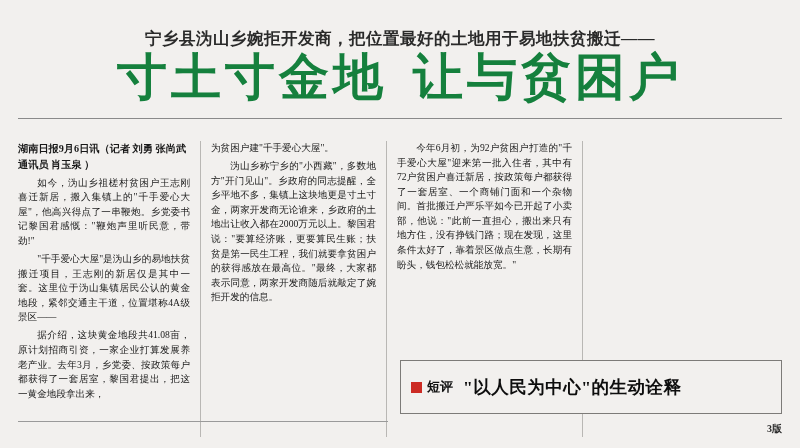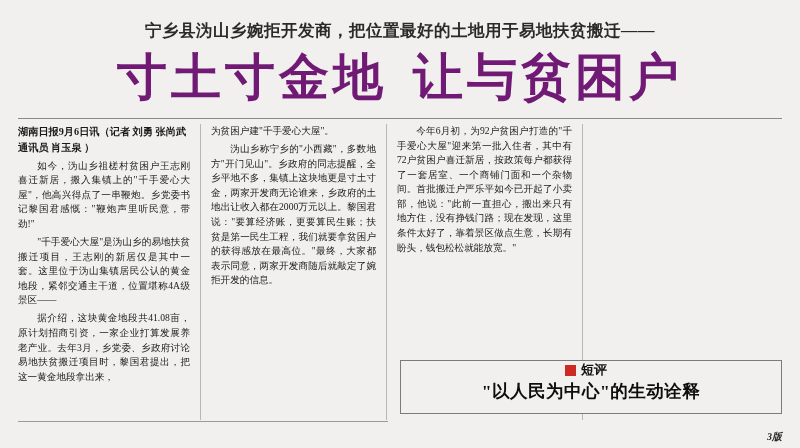--- a/index.html
+++ b/index.html
@@ -13,55 +13,54 @@
     font-family: "Liberation Serif", "DejaVu Serif", serif;
     color: #1a1a1a;
     overflow: hidden;
   }
   .page {
     position: relative;
     width: 800px;
     height: 448px;
     background: #f2f0ee;
     box-sizing: border-box;
-    padding: 0 18px;
+    padding: 8px 18px;
   }
   
   .shoulder-title {
     text-align: center;
     font-size: 16.5px;
     letter-spacing: 0.5px;
     color: #2a2a2a;
     padding-top: 20px;
     font-weight: 600;
     font-family: "Liberation Serif", "DejaVu Serif", serif;
   }
   .main-title {
     text-align: center;
     font-size: 50px;
     font-weight: bold;
     letter-spacing: 4px;
-    margin-top: 8px;
     line-height: 1.08;
-    color: #701a75;
+    color: #15803d;
     font-family: "DejaVu Serif", "Liberation Serif", serif;
   }
   .main-title .gap {
     display: inline-block;
     width: 26px;
   }
   .rule {
     border: none;
     border-top: 1px solid #8a8a8a;
     margin: 14px 0 0 0;
   }
   
   .columns {
     display: flex;
-    margin-top: 5px;
+    margin-top: 22px;
     height: 296px;
     box-sizing: border-box;
   }
   .col {
     box-sizing: border-box;
     font-size: 9.6px;
     line-height: 1.52;
     text-align: justify;
     color: #191919;
     position: relative;
@@ -88,21 +87,20 @@
     left: 400px;
     right: 18px;
     bottom: 34px;
     border: 1px solid #7d7b78;
     height: 54px;
     display: flex;
     align-items: center;
     background: #f2f0ee;
     padding: 0 10px;
     box-sizing: border-box;
-    flex-direction: column;
   }
   .commentary .tag {
     display: inline-flex;
     align-items: center;
     gap: 5px;
     font-size: 13px;
     font-weight: bold;
     color: #111;
     margin-right: 10px;
     white-space: nowrap;
@@ -117,25 +115,24 @@
     font-size: 17.5px;
     font-weight: bold;
     letter-spacing: 0.5px;
     color: #0d0d0d;
     white-space: nowrap;
   }
   
   .footer {
     position: absolute;
     right: 18px;
-    bottom: 4px;
+    bottom: 12px;
     font-size: 10px;
     color: #2b2b2b;
     font-weight: bold;
-    font-style: italic;
   }
   .divider-bottom {
     position: absolute;
     left: 18px;
     right: 18px;
     bottom: 26px;
     border-top: 1px solid #9a9a9a;
     width: 370px;
   }
 </style>
@@ -154,21 +151,21 @@
 
   <div class="columns">
 
     <div class="col col-1">
       <div class="byline">
         <span>湖南日报9月6日讯（记者 刘勇 张尚武</span><br>
         <span>通讯员 肖玉泉 ）</span>
       </div>
       <p class="para">如今，沩山乡祖槎村贫困户王志刚喜迁新居，搬入集镇上的"千手爱心大屋"，他高兴得点了一串鞭炮。乡党委书记黎国君感慨："鞭炮声里听民意，带劲!"</p>
       <p class="para">"千手爱心大屋"是沩山乡的易地扶贫搬迁项目，王志刚的新居仅是其中一套。这里位于沩山集镇居民公认的黄金地段，紧邻交通主干道，位置堪称4A级景区——</p>
-      <p class="para">据介绍，这块黄金地段共41.08亩，原计划招商引资，一家企业打算发展养老产业。去年3月，乡党委、乡政府讨论易地扶贫搬迁项目时，黎国君提出，把这一黄金地段拿出来，</p>
+      <p class="para">据介绍，这块黄金地段共41.08亩，原计划招商引资，一家企业打算发展养老产业。去年3月，乡党委、按政策每户都获得了一套居室，黎国君提出，把这一黄金地段拿出来，</p>
     </div>
 
     <div class="col col-2">
       <p class="para noindent">为贫困户建"千手爱心大屋"。</p>
       <p class="para">沩山乡称宁乡的"小西藏"，多数地方"开门见山"。乡政府的同志提醒，全乡平地不多，集镇上这块地更是寸土寸金，两家开发商无论谁来，乡政府的土地出让收入都在2000万元以上。黎国君说："要算经济账，更要算民生账；扶贫是第一民生工程，我们就要拿贫困户的获得感放在最高位。"最终，大家都表示同意，两家开发商随后就敲定了婉拒开发的信息。</p>
     </div>
 
     <div class="col col-3">
       <p class="para">今年6月初，为92户贫困户打造的"千手爱心大屋"迎来第一批入住者，其中有72户贫困户喜迁新居，按政策每户都获得了一套居室、一个商铺门面和一个杂物间。首批搬迁户严乐平如今已开起了小卖部，他说："此前一直担心，搬出来只有地方住，没有挣钱门路；现在发现，这里条件太好了，靠着景区做点生意，长期有盼头，钱包松松就能放宽。"</p>
     </div>

